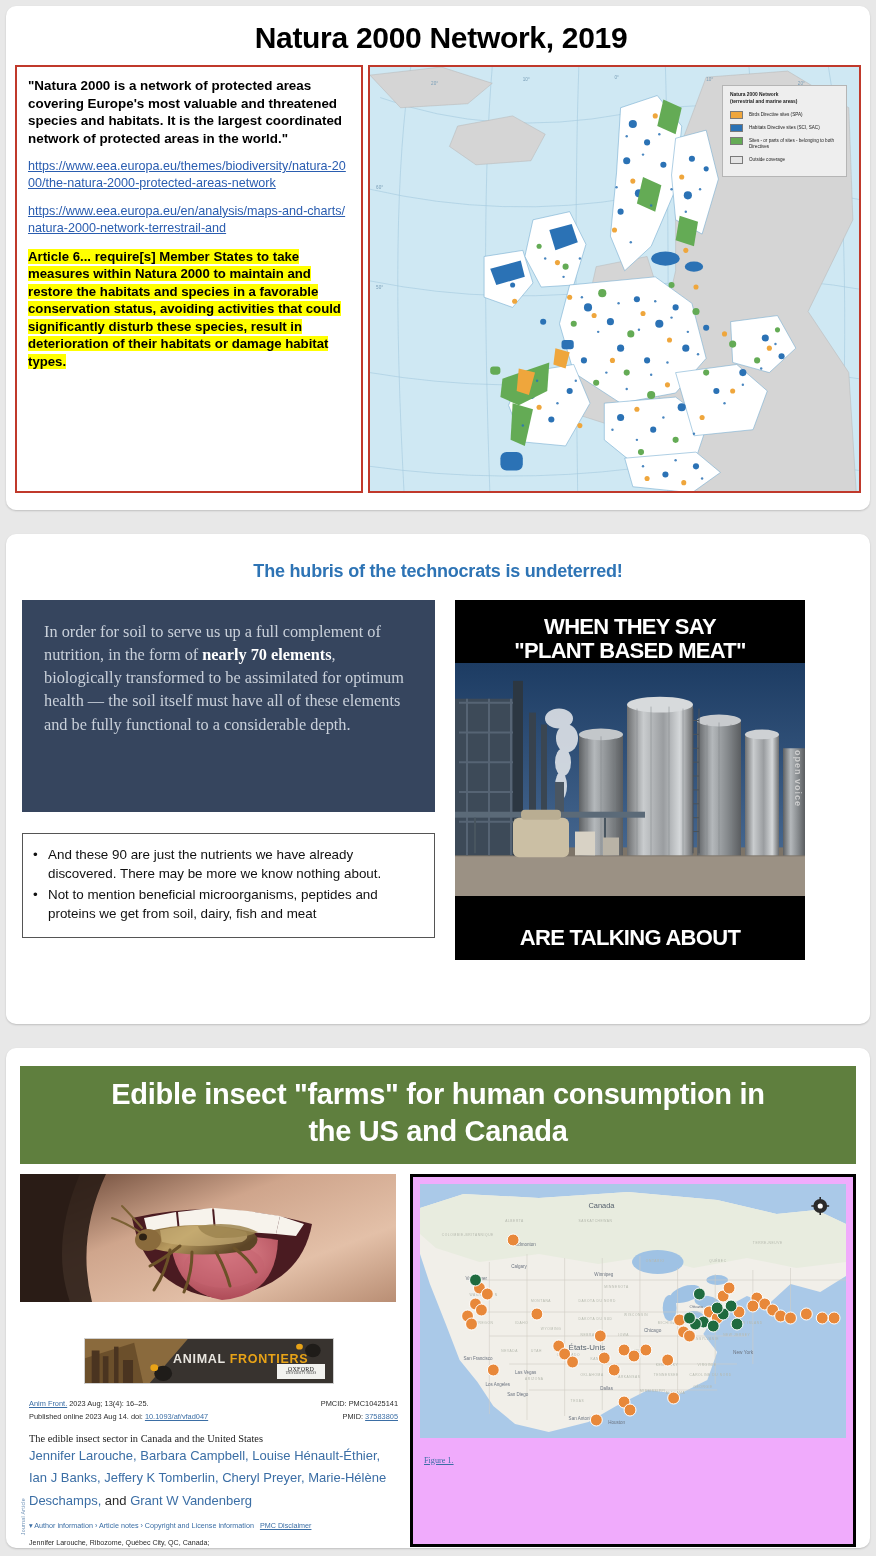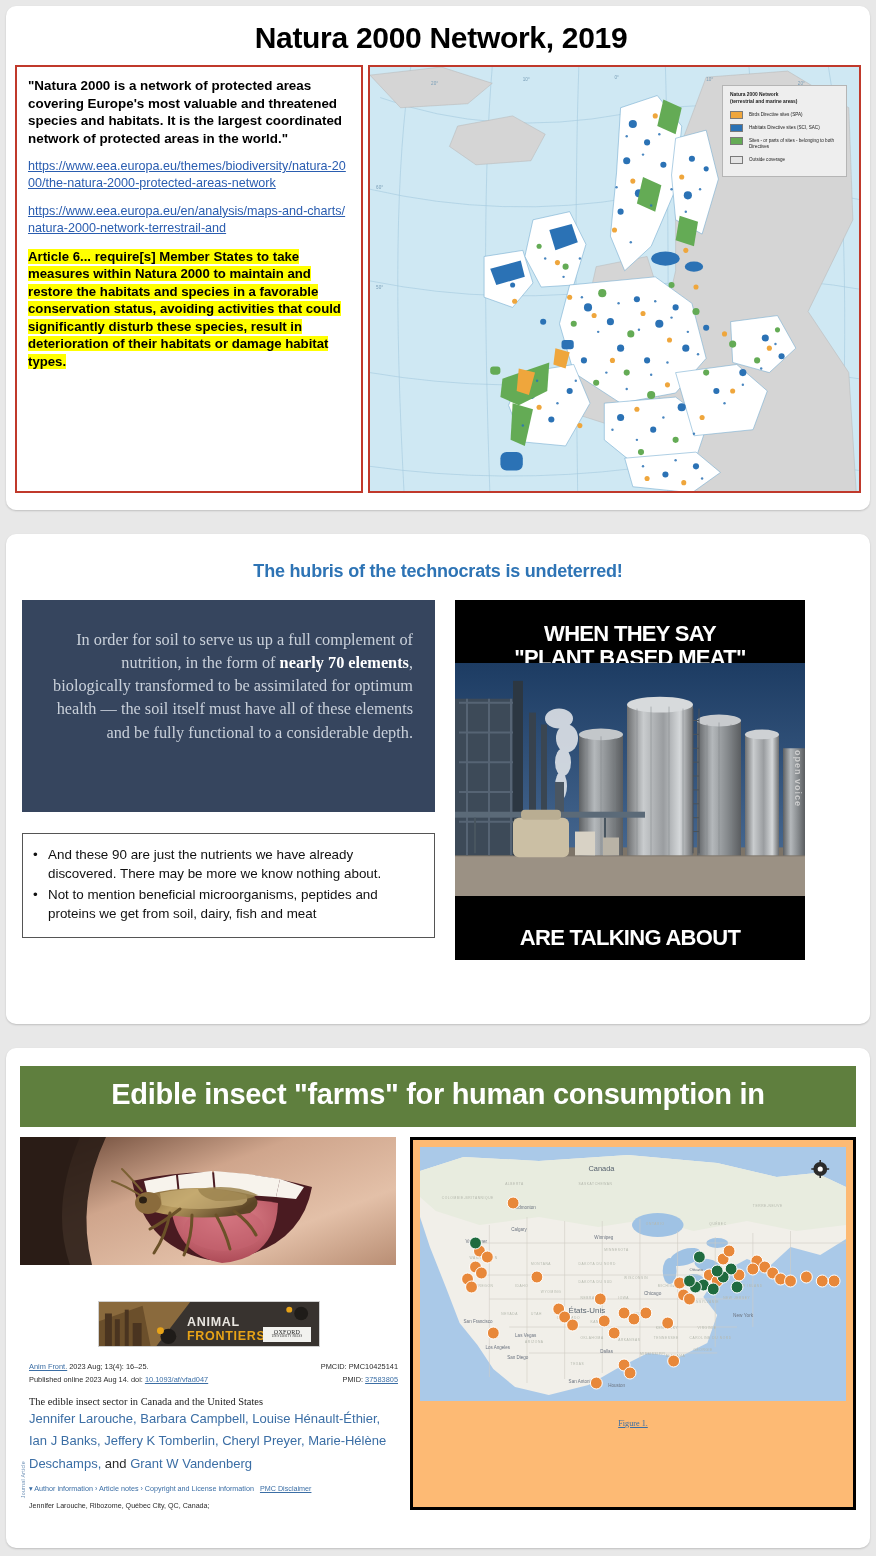--- a/index.html
+++ b/index.html
@@ -87,22 +87,22 @@
     font-weight: bold;
     color: #2e74b5;
     padding-top: 27px;
     letter-spacing: -0.2px;
   }
   .s2-body { display: flex; padding: 18px 14px 0 16px; gap: 20px; }
   .s2-left { width: 413px; }
   .quote-box {
     background: #36455e;
     height: 212px;
-    padding: 28px 22px 0 22px;
-    text-align: right;
+    padding: 20px 22px 0 22px;
+    text-align: left;
     font-family: "Liberation Serif", serif;
     color: #c9d0da;
     font-size: 16.3px;
     line-height: 1.42;
   }
   .quote-box b { color: #ffffff; font-weight: bold; }
   .bullets {
     margin-top: 21px;
     border: 1.5px solid #555;
     padding: 11px 12px 12px 10px;
@@ -117,21 +117,21 @@
   .meme-top, .meme-bottom {
     position: absolute; left: 0; right: 0;
     background: #000; color: #fff;
     text-align: center;
     font-weight: bold;
     font-size: 22px;
     line-height: 1.07;
     letter-spacing: -0.7px;
     padding: 6px 0 8px 0;
   }
-  .meme-top { top: 16px; }
+  .meme-top { top: 9px; }
   .meme-bottom { bottom: 0; padding: 7px 0 10px 0; }
   .meme-photo { position: absolute; top: 63px; bottom: 64px; left: 0; right: 0; overflow: hidden; }
   .watermark {
     position: absolute; right: 2px; top: 150px;
     writing-mode: vertical-rl;
     color: #d8d8d8; font-size: 9px; font-weight: bold; letter-spacing: 1px;
     opacity: .85;
   }
 
   
@@ -143,21 +143,21 @@
     font-size: 29px;
     font-weight: bold;
     line-height: 1.27;
     padding: 10px 18px 14px 18px;
     letter-spacing: -0.3px;
   }
   .s3-body { display: flex; padding: 10px 14px 0 14px; gap: 12px; }
   .s3-left { width: 378px; }
   .bug-photo { width: 376px; height: 128px; overflow: hidden; position: relative; background:#2a1d16; }
   .af-logo {
-    width: 222px; height: 46px; margin: 36px auto 0 auto;
+    width: 250px; height: 46px; margin: 36px auto 0 auto;
     position: relative; overflow: hidden;
     background: linear-gradient(100deg,#6a5a45 0%,#5a4c3b 28%,#3d3a38 40%,#35302e 100%);
     border: 1px solid #cfcfcf;
   }
   .af-text { position: absolute; left: 88px; top: 13px; font-size: 12.5px; font-weight: bold; letter-spacing: .7px; color: #e9e6e0; }
   .af-text em { font-style: normal; color: #e8a317; }
   .af-oxford {
     position: absolute; right: 8px; bottom: 4px; width: 48px; height: 15px;
     background: #f2f2ef; color: #222; font-size: 6px; font-family: "Liberation Serif", serif;
     text-align: center; line-height: 1.05; padding-top: 2px; letter-spacing: .3px;
@@ -170,21 +170,21 @@
     letter-spacing: .3px;
   }
   .cite-row { display: flex; justify-content: space-between; font-size: 7.4px; line-height: 1.75; gap: 39px; }
   .cite a, .lnk { color: #3b6ea5; text-decoration: underline; }
   .cite-head { font-family: "Liberation Serif", serif; font-size: 10.4px; margin: 9px 0 1px 0; color: #1a1a1a; }
   .authors { font-size: 13px; line-height: 1.75; color: #3b6ea5; }
   .authors b { color: #2b2b2b; font-weight: normal; }
   .meta { font-size: 7.2px; margin-top: 8px; color: #3b6ea5; }
   .affil { font-size: 7.1px; margin-top: 9px; color: #2b2b2b; }
 
-  .s3-right { flex: 1; border: 3px solid #000; background: #fdba74; padding: 7px 7px 6px 7px; text-align: center; }
+  .s3-right { flex: 1; border: 3px solid #000; background: #f0abfc; padding: 7px 7px 6px 7px; }
   .gmap { height: 254px; position: relative; overflow: hidden; background: #aac9e8; }
   .fig-cap { padding: 11px 4px 0 4px; font-family: "Liberation Serif", serif; color: #1a1a1a; }
   .fig-label { color: #3b6ea5; text-decoration: underline; font-size: 8.2px; }
   .fig-text { font-size: 7.6px; line-height: 1.85; margin-top: 7px; }
 </style>
 </head>
 <body>
 
 <div class="deck">
 
@@ -547,20 +547,21 @@
         <div class="meme-bottom">
           <div>ARE TALKING ABOUT</div>
         </div>
       </div>
     </div>
   </div>
 
   <div class="slide slide3">
     <div class="s3-title">
       <div>Edible insect "farms" for human consumption in</div>
+      <div>the US and Canada</div>
     </div>
 
     <div class="s3-body">
       <div class="s3-left">
 
         <div class="bug-photo">
           <svg viewBox="0 0 376 128" preserveAspectRatio="none" width="100%" height="100%">
             <defs>
               <linearGradient id="skin" x1="0" y1="0" x2="1" y2="1">
                 <stop offset="0" stop-color="#6d4a39"></stop>

